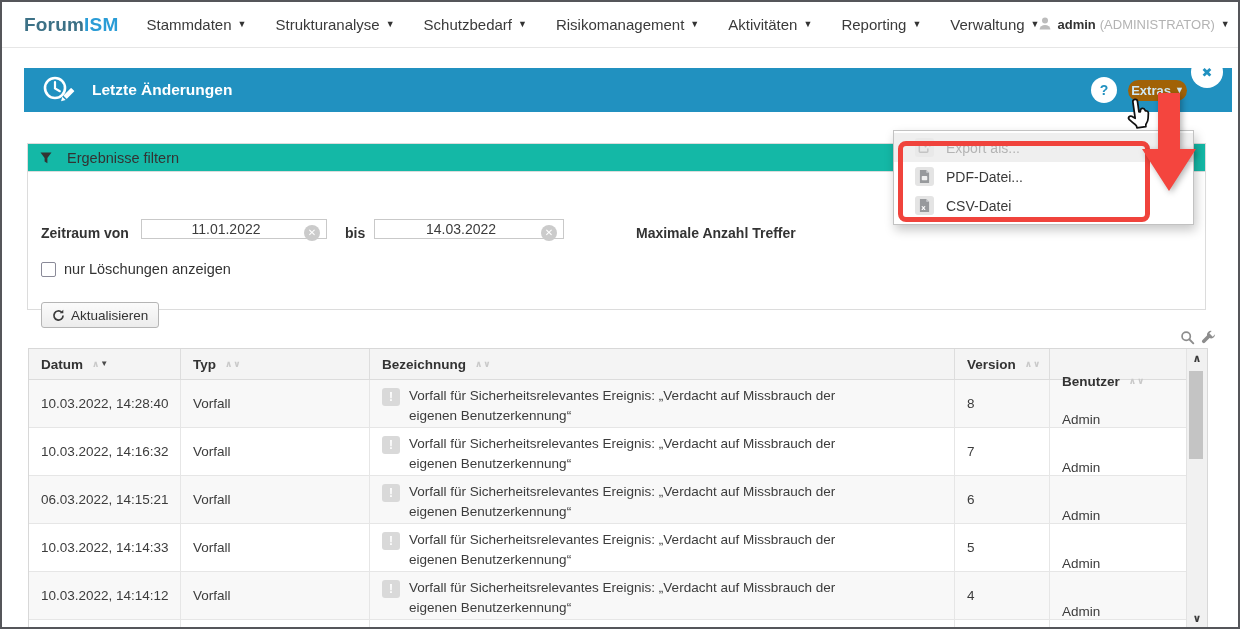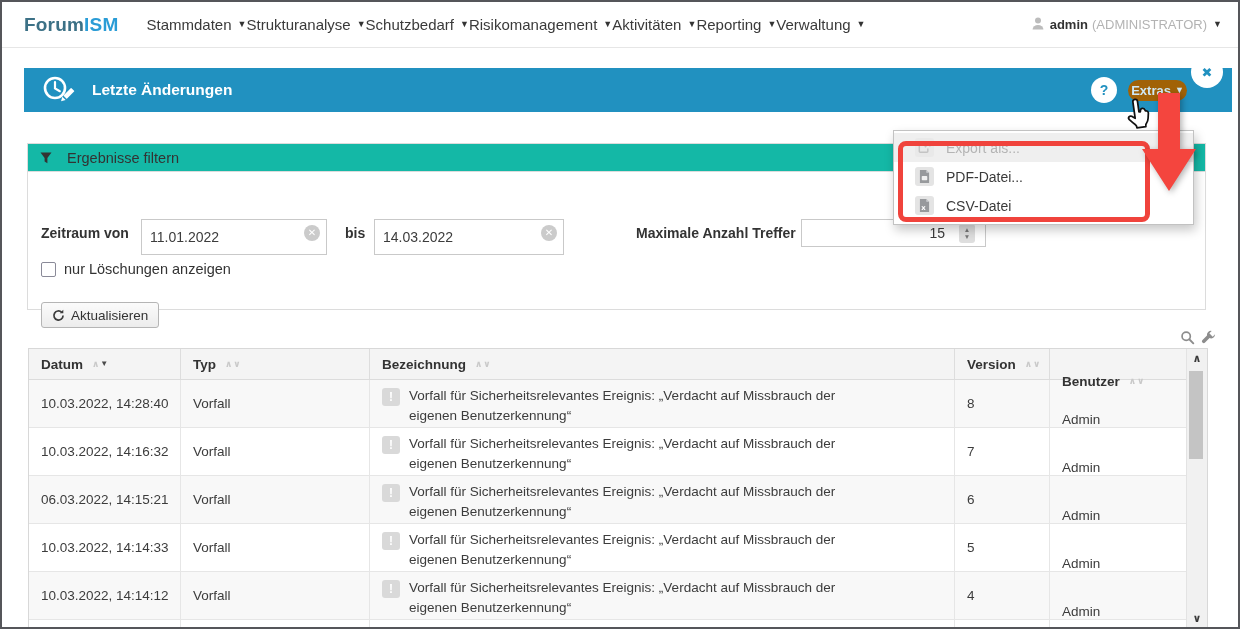--- a/index.html
+++ b/index.html
@@ -5,21 +5,21 @@
   html,body{margin:0;padding:0;background:#8f9092;}
   #page{position:relative;width:1240px;height:629px;background:#fff;border:2px solid #55565a;
         box-sizing:border-box;overflow:hidden;
         font-family:"Liberation Sans","DejaVu Sans",sans-serif;color:#3c3c3c;}
 
   
   #navbar{position:absolute;left:0;top:0;width:1236px;height:45px;background:#fff;
           border-bottom:1px solid #e6e6e6;display:flex;align-items:center;}
   .logo{margin-left:22px;font-size:19px;font-weight:bold;letter-spacing:.2px;cursor:pointer;}
   .logo .p1{color:#3c7186;} .logo .p2{color:#2a9cd6;}
-  .nav-items{display:flex;margin-left:28px;}
+  .nav-items{display:flex;margin-left:28px;gap:29px;}
   .nav-item{font-size:15px;color:#3a3a3a;cursor:pointer;white-space:nowrap;display:flex;align-items:center;}
   .caret{font-size:9px;margin-left:6px;color:#333;line-height:1;}
   .nav-right{margin-left:auto;display:flex;align-items:center;}
   .user-menu{display:flex;align-items:center;font-size:13px;cursor:pointer;margin-right:16px;}
   .user-menu .uname{font-weight:bold;color:#333;margin-left:6px;}
   .user-menu .urole{color:#b3b3b3;margin-left:4px;}
 
   
   #panel-header{position:absolute;left:22px;top:66px;width:1208px;height:44px;background:#2191c0;
                 display:flex;align-items:center;}
@@ -49,22 +49,22 @@
              filter:drop-shadow(2px 2px 3px rgba(0,0,0,.30));}
   #hand-cursor{position:absolute;left:1124px;top:95px;z-index:40;transform:rotate(-8deg);pointer-events:none;}
 
   
   #filter-box{position:absolute;left:25px;top:141px;width:1179px;height:167px;border:1px solid #dcdcdc;
               background:#fff;box-sizing:border-box;z-index:5;}
   #filter-header{height:27px;background:#14b8a6;border-bottom:1px solid #dcdcdc;display:flex;align-items:center;
                  padding-left:12px;font-size:14.5px;color:#333;gap:8px;}
   #filter-header svg{margin-right:7px;}
   .f-label{position:absolute;font-size:14px;font-weight:bold;color:#333;line-height:28px;}
-  .f-input{position:absolute;height:36px;border:1px solid #c9c9c9;box-sizing:border-box;font-size:14px;color:#3c3c3c;
-           font-family:"Liberation Sans","DejaVu Sans",sans-serif;background:#fff;padding:0 24px 0 8px;}
+  .f-input{position:absolute;height:20px;border:1px solid #c9c9c9;box-sizing:border-box;font-size:14px;color:#3c3c3c;
+           text-align:center;font-family:"Liberation Sans","DejaVu Sans",sans-serif;background:#fff;padding:0 24px 0 8px;}
   .clear-ic{position:absolute;width:16px;height:16px;border-radius:50%;background:#cbcbcb;color:#fff;
             font-size:10px;font-weight:bold;line-height:16px;text-align:center;cursor:pointer;}
   .num-field{position:absolute;left:773px;top:47px;width:185px;height:28px;border:1px solid #c9c9c9;
              box-sizing:border-box;background:#fff;}
   .num-field .val{position:absolute;right:40px;top:5px;font-size:14px;color:#3c3c3c;}
   .spinner{position:absolute;right:10px;top:4px;width:16px;height:19px;background:#dedede;border-radius:3px;
            display:flex;flex-direction:column;align-items:center;justify-content:center;cursor:pointer;}
   .spinner span{font-size:6.5px;line-height:6.5px;color:#777;}
   .cb-row{position:absolute;left:13px;top:89px;display:flex;align-items:center;}
   .cb{appearance:none;-webkit-appearance:none;width:15px;height:15px;border:1.5px solid #8a8a98;border-radius:2px;
@@ -232,27 +232,20 @@
       <span>Ergebnisse filtern</span>
     </div>
     <div style="position:relative;height:138px;">
       <span class="f-label" style="left:13px;top:47px;">Zeitraum von</span>
       <input class="f-input" style="left: 113px; top: 47px; width: 186px;" value="11.01.2022">
       <span class="clear-ic" style="left:276px;top:53px;">✕</span>
       <span class="f-label" style="left:317px;top:47px;">bis</span>
       <input class="f-input" style="left: 346px; top: 47px; width: 190px;" value="14.03.2022">
       <span class="clear-ic" style="left:513px;top:53px;">✕</span>
       <span class="f-label" style="left:608px;top:47px;">Maximale Anzahl Treffer</span>
-      <div class="num-field">
-        <span class="val">15</span>
-        <span class="spinner">
-            <span>▲</span>
-            <span>▼</span>
-          </span>
-      </div>
       <div class="cb-row">
         <input type="checkbox" class="cb" style="">
         <span class="cb-label">nur Löschungen anzeigen</span>
       </div>
       <button class="refresh-btn">
         <span style="display:flex;">
             <svg width="13" height="13" viewBox="0 0 16 16">
               <path d="M13.6 8 a5.6 5.6 0 1 1 -1.7 -4" fill="none" stroke="#3d3d3d" stroke-width="2.1"></path>
               <path d="M13.9 0.8 v4.4 h-4.4 z" fill="#3d3d3d"></path>
             </svg>

